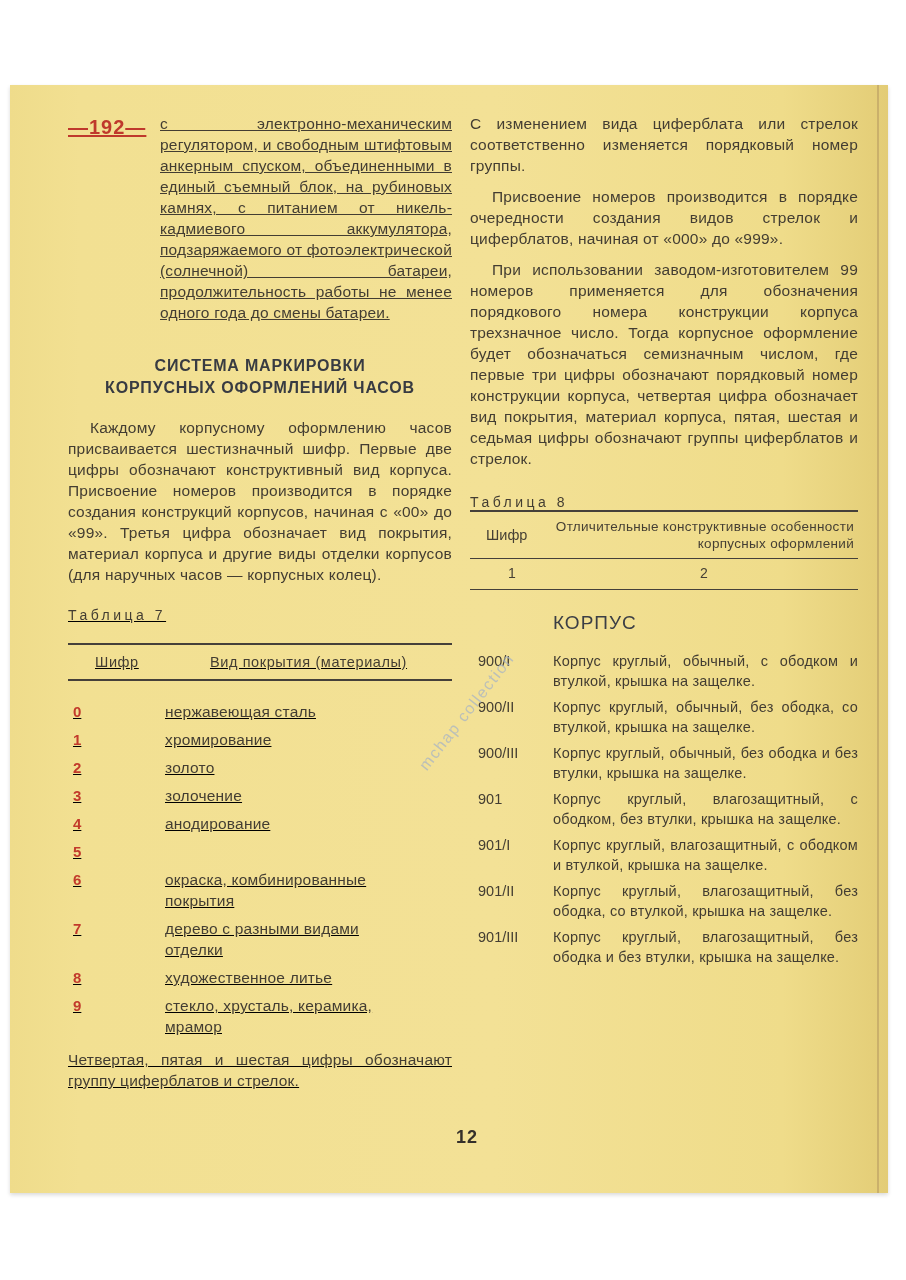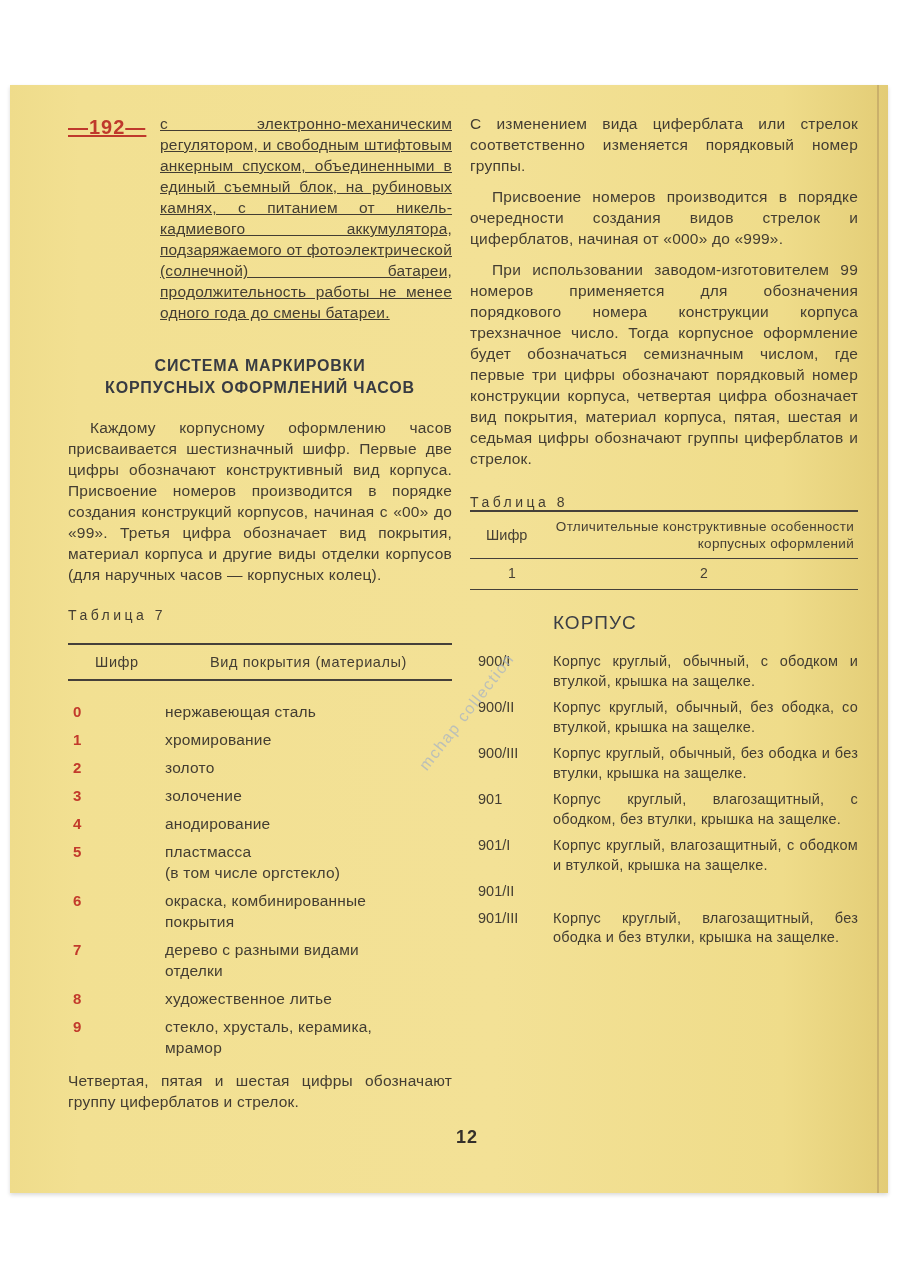--- a/index.html
+++ b/index.html
@@ -33,21 +33,21 @@
   }
   .section-heading{
     margin-top:32px;margin-bottom:18px;text-align:center;font-weight:bold;
     font-size:16px;line-height:22px;color:#383b42;letter-spacing:.8px;
   }
   .tbl-caption{
     font-size:14px;letter-spacing:3.5px;color:#433d32;
     padding-right:2px;
   }
   
-  .t7{margin-top:22px;}
+  .t7{margin-top:22px;text-decoration:underline;}
   .t7-head{
     display:flex;border-top:2px solid #45403a;border-bottom:2px solid #45403a;
     padding:9px 0;color:#433d32;font-size:14.5px;letter-spacing:.6px;
   }
   .t7-head .c1{width:97px;padding-left:27px;box-sizing:border-box;}
   .t7-head .c2{flex:1;text-align:center;}
   .t7-rows{margin-top:20px;}
   .t7-row{display:flex;margin-bottom:7px;}
   .t7-row .code{
     width:97px;box-sizing:border-box;padding-left:5px;color:#c23a2b;
@@ -156,24 +156,20 @@
           <div class="t7-row">
             <div class="code">4</div>
             <div class="desc">
               <div>анодирование</div>
               <div></div>
             </div>
           </div>
 
           <div class="t7-row">
             <div class="code">5</div>
-            <div class="desc">
-              <div>пластмасса</div>
-              <div>(в том числе оргстекло)</div>
-            </div>
           </div>
 
           <div class="t7-row">
             <div class="code">6</div>
             <div class="desc">
               <div>окраска, комбинированные</div>
               <div>покрытия</div>
             </div>
           </div>
 
@@ -247,20 +243,21 @@
           <div class="desc">Корпус круглый, влагозащитный, с ободком, без втулки, крышка на защелке.</div>
         </div>
 
         <div class="t8-row">
           <div class="code">901/I</div>
           <div class="desc">Корпус круглый, влагозащитный, с ободком и втулкой, крышка на защелке.</div>
         </div>
 
         <div class="t8-row">
           <div class="code">901/II</div>
+          <div class="desc">Корпус круглый, влагозащитный, без ободка, со втулкой, крышка на защелке.</div>
         </div>
 
         <div class="t8-row">
           <div class="code">901/III</div>
           <div class="desc">Корпус круглый, влагозащитный, без ободка и без втулки, крышка на защелке.</div>
         </div>
       </div>
   </div>
 
   <div class="watermark">mchap collection</div>

